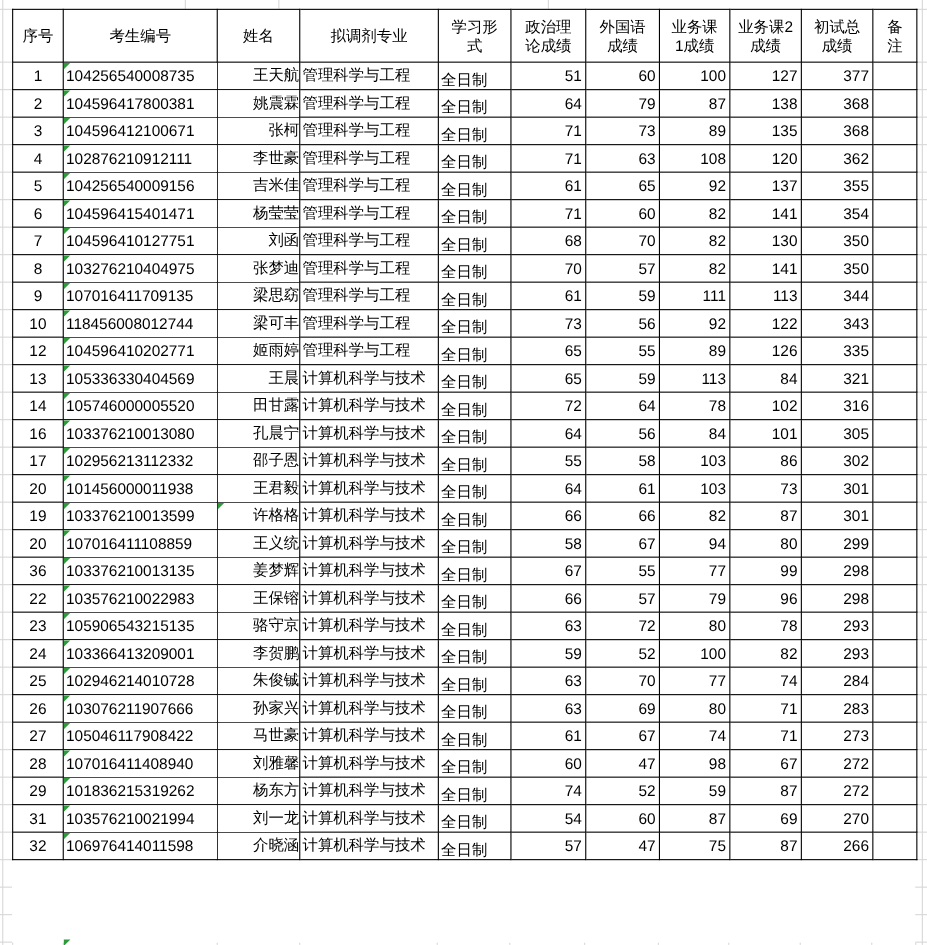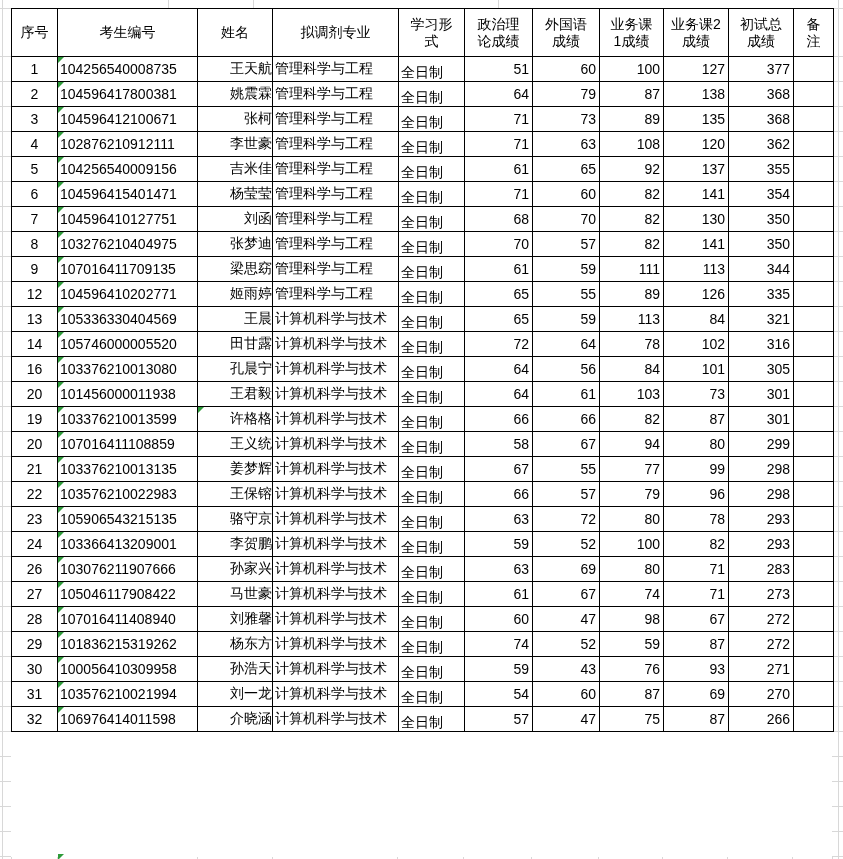--- a/index.html
+++ b/index.html
@@ -272,20 +272,33 @@
           <td class="c-major">管理科学与工程</td>
           <td class="c-study_form">全日制</td>
           <td class="c-politics num">61</td>
           <td class="c-foreign_language num">59</td>
           <td class="c-course1 num">111</td>
           <td class="c-course2 num">113</td>
           <td class="c-total num">344</td>
           <td class="c-remarks"></td>
         </tr>
         <tr>
+          <td class="c-index">10</td>
+          <td class="c-candidate_id">118456008012744<span class="flag"></span></td>
+          <td class="c-name">梁可丰</td>
+          <td class="c-major">管理科学与工程</td>
+          <td class="c-study_form">全日制</td>
+          <td class="c-politics num">73</td>
+          <td class="c-foreign_language num">56</td>
+          <td class="c-course1 num">92</td>
+          <td class="c-course2 num">122</td>
+          <td class="c-total num">343</td>
+          <td class="c-remarks"></td>
+        </tr>
+        <tr>
           <td class="c-index">12</td>
           <td class="c-candidate_id">104596410202771<span class="flag"></span></td>
           <td class="c-name">姬雨婷</td>
           <td class="c-major">管理科学与工程</td>
           <td class="c-study_form">全日制</td>
           <td class="c-politics num">65</td>
           <td class="c-foreign_language num">55</td>
           <td class="c-course1 num">89</td>
           <td class="c-course2 num">126</td>
           <td class="c-total num">335</td>
@@ -324,20 +337,33 @@
           <td class="c-major">计算机科学与技术</td>
           <td class="c-study_form">全日制</td>
           <td class="c-politics num">64</td>
           <td class="c-foreign_language num">56</td>
           <td class="c-course1 num">84</td>
           <td class="c-course2 num">101</td>
           <td class="c-total num">305</td>
           <td class="c-remarks"></td>
         </tr>
         <tr>
+          <td class="c-index">17</td>
+          <td class="c-candidate_id">102956213112332<span class="flag"></span></td>
+          <td class="c-name">邵子恩</td>
+          <td class="c-major">计算机科学与技术</td>
+          <td class="c-study_form">全日制</td>
+          <td class="c-politics num">55</td>
+          <td class="c-foreign_language num">58</td>
+          <td class="c-course1 num">103</td>
+          <td class="c-course2 num">86</td>
+          <td class="c-total num">302</td>
+          <td class="c-remarks"></td>
+        </tr>
+        <tr>
           <td class="c-index">20</td>
           <td class="c-candidate_id">101456000011938<span class="flag"></span></td>
           <td class="c-name">王君毅</td>
           <td class="c-major">计算机科学与技术</td>
           <td class="c-study_form">全日制</td>
           <td class="c-politics num">64</td>
           <td class="c-foreign_language num">61</td>
           <td class="c-course1 num">103</td>
           <td class="c-course2 num">73</td>
           <td class="c-total num">301</td>
@@ -363,21 +389,21 @@
           <td class="c-major">计算机科学与技术</td>
           <td class="c-study_form">全日制</td>
           <td class="c-politics num">58</td>
           <td class="c-foreign_language num">67</td>
           <td class="c-course1 num">94</td>
           <td class="c-course2 num">80</td>
           <td class="c-total num">299</td>
           <td class="c-remarks"></td>
         </tr>
         <tr>
-          <td class="c-index">21</td>
+          <td class="c-index">36</td>
           <td class="c-candidate_id">103376210013135<span class="flag"></span></td>
           <td class="c-name">姜梦辉</td>
           <td class="c-major">计算机科学与技术</td>
           <td class="c-study_form">全日制</td>
           <td class="c-politics num">67</td>
           <td class="c-foreign_language num">55</td>
           <td class="c-course1 num">77</td>
           <td class="c-course2 num">99</td>
           <td class="c-total num">298</td>
           <td class="c-remarks"></td>
@@ -415,20 +441,33 @@
           <td class="c-major">计算机科学与技术</td>
           <td class="c-study_form">全日制</td>
           <td class="c-politics num">59</td>
           <td class="c-foreign_language num">52</td>
           <td class="c-course1 num">100</td>
           <td class="c-course2 num">82</td>
           <td class="c-total num">293</td>
           <td class="c-remarks"></td>
         </tr>
         <tr>
+          <td class="c-index">25</td>
+          <td class="c-candidate_id">102946214010728<span class="flag"></span></td>
+          <td class="c-name">朱俊铖</td>
+          <td class="c-major">计算机科学与技术</td>
+          <td class="c-study_form">全日制</td>
+          <td class="c-politics num">63</td>
+          <td class="c-foreign_language num">70</td>
+          <td class="c-course1 num">77</td>
+          <td class="c-course2 num">74</td>
+          <td class="c-total num">284</td>
+          <td class="c-remarks"></td>
+        </tr>
+        <tr>
           <td class="c-index">26</td>
           <td class="c-candidate_id">103076211907666<span class="flag"></span></td>
           <td class="c-name">孙家兴</td>
           <td class="c-major">计算机科学与技术</td>
           <td class="c-study_form">全日制</td>
           <td class="c-politics num">63</td>
           <td class="c-foreign_language num">69</td>
           <td class="c-course1 num">80</td>
           <td class="c-course2 num">71</td>
           <td class="c-total num">283</td>
@@ -464,33 +503,20 @@
           <td class="c-index">29</td>
           <td class="c-candidate_id">101836215319262<span class="flag"></span></td>
           <td class="c-name">杨东方</td>
           <td class="c-major">计算机科学与技术</td>
           <td class="c-study_form">全日制</td>
           <td class="c-politics num">74</td>
           <td class="c-foreign_language num">52</td>
           <td class="c-course1 num">59</td>
           <td class="c-course2 num">87</td>
           <td class="c-total num">272</td>
-          <td class="c-remarks"></td>
-        </tr>
-        <tr>
-          <td class="c-index">30</td>
-          <td class="c-candidate_id">100056410309958<span class="flag"></span></td>
-          <td class="c-name">孙浩天</td>
-          <td class="c-major">计算机科学与技术</td>
-          <td class="c-study_form">全日制</td>
-          <td class="c-politics num">59</td>
-          <td class="c-foreign_language num">43</td>
-          <td class="c-course1 num">76</td>
-          <td class="c-course2 num">93</td>
-          <td class="c-total num">271</td>
           <td class="c-remarks"></td>
         </tr>
         <tr>
           <td class="c-index">31</td>
           <td class="c-candidate_id">103576210021994<span class="flag"></span></td>
           <td class="c-name">刘一龙</td>
           <td class="c-major">计算机科学与技术</td>
           <td class="c-study_form">全日制</td>
           <td class="c-politics num">54</td>
           <td class="c-foreign_language num">60</td>

